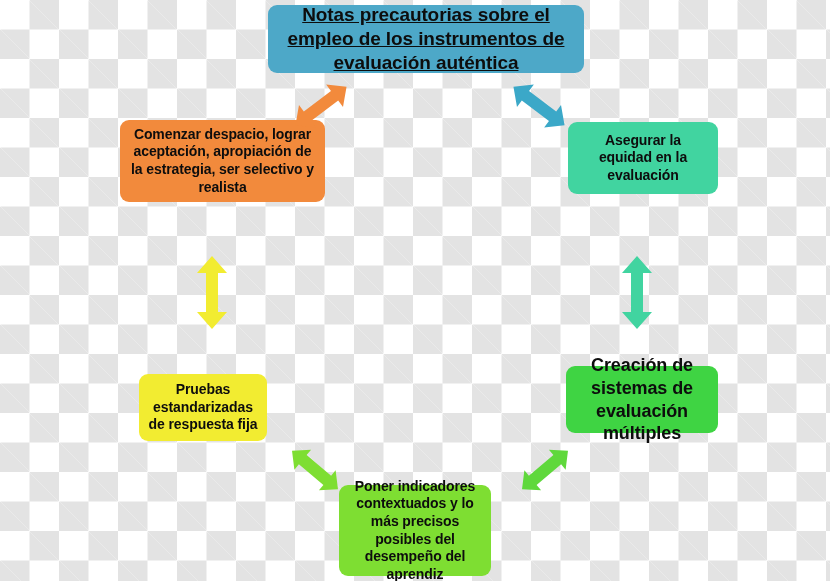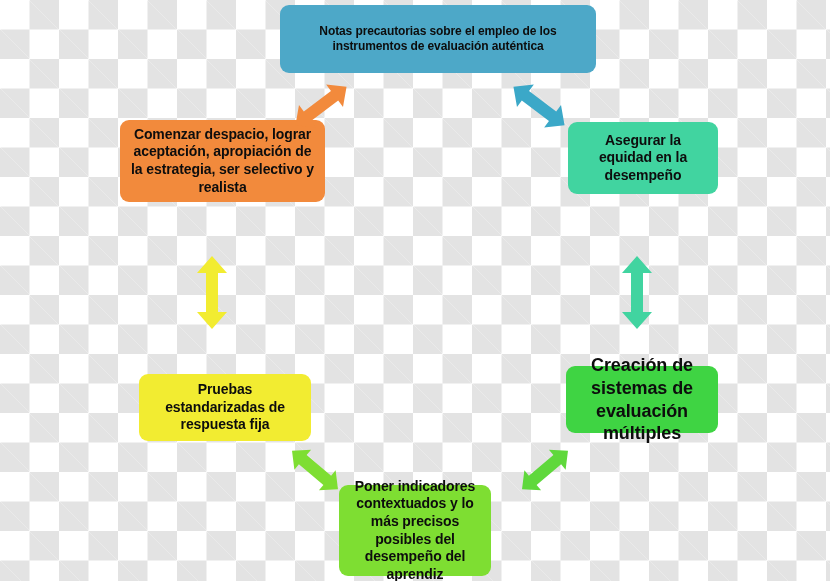--- a/index.html
+++ b/index.html
@@ -48,41 +48,41 @@
     position: absolute;
     overflow: visible;
   }
   .arrow svg { display: block; overflow: visible; }
 </style>
 </head>
 <body>
 
 <div id="canvas">
 
-  <div class="node node-top" style="left:280px; top:5px; width:316px; height:68px; font-size:12px;">
+  <div class="node node-top" style="left:268px; top:5px; width:316px; height:68px; font-size:19px;text-decoration:underline;">
     <span>Notas precautorias sobre el empleo de los instrumentos de evaluación auténtica</span>
   </div>
 
   <div class="node node-left-top" style="left:112px; top:120px; width:205px; height:82px; font-size:14px;margin-left:8px;">
     <span>Comenzar despacio, lograr aceptación, apropiación de la estrategia, ser selectivo y realista</span>
   </div>
 
   <div class="node node-right-top" style="left:568px; top:122px; width:150px; height:72px; font-size:14px;">
-    <span>Asegurar la equidad en la desempeño</span>
+    <span>Asegurar la equidad en la evaluación</span>
   </div>
 
   <div class="node node-right-bot" style="left:566px; top:366px; width:152px; height:67px; font-size:18px;">
     <span>Creación de sistemas de evaluación múltiples</span>
   </div>
 
   <div class="node node-bottom" style="left:339px; top:485px; width:152px; height:91px; font-size:14px;">
     <span>Poner indicadores contextuados y lo más precisos posibles del desempeño del aprendiz</span>
   </div>
 
-  <div class="node node-left-bot" style="left:139px; top:374px; width:172px; height:67px; font-size:14px;">
+  <div class="node node-left-bot" style="left:139px; top:374px; width:128px; height:67px; font-size:14px;">
     <span>Pruebas estandarizadas de respuesta fija</span>
   </div>
 
   <div class="arrow" style="left:287px; top:80px; width:68px; height:52px;">
     <svg width="68" height="52" viewBox="0 0 68 52">
       <g transform="rotate(-37 34 26)">
         <path d="M 2 26 L 17 12 L 17 20 L 51 20 L 51 12 L 66 26 L 51 40 L 51 32 L 17 32 L 17 40 Z" fill="#f28a3c"></path>
       </g>
     </svg>
   </div>

